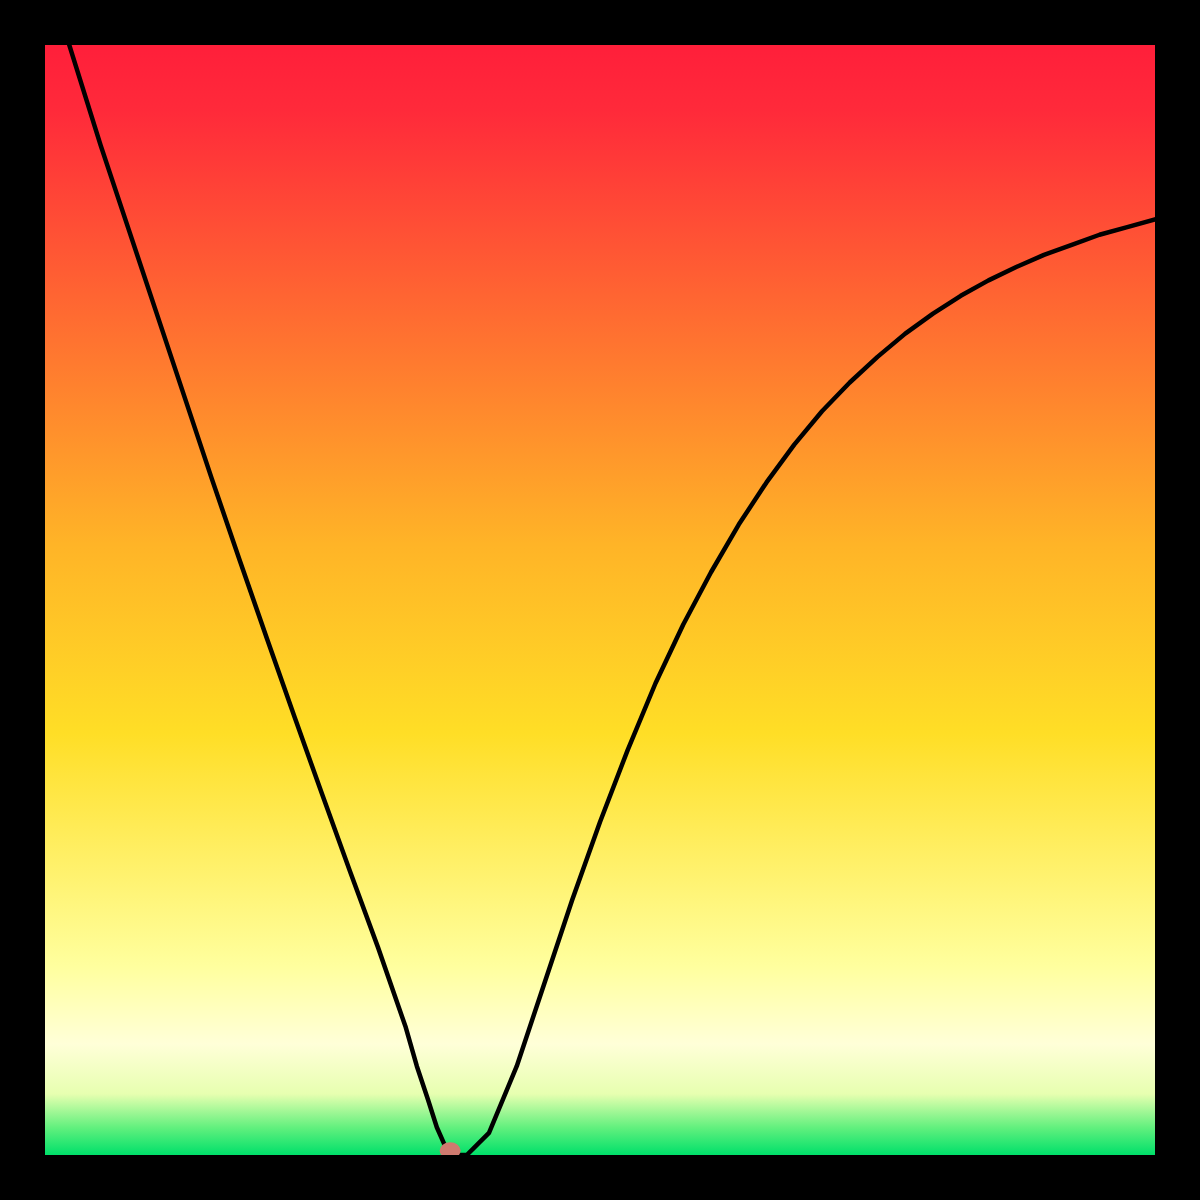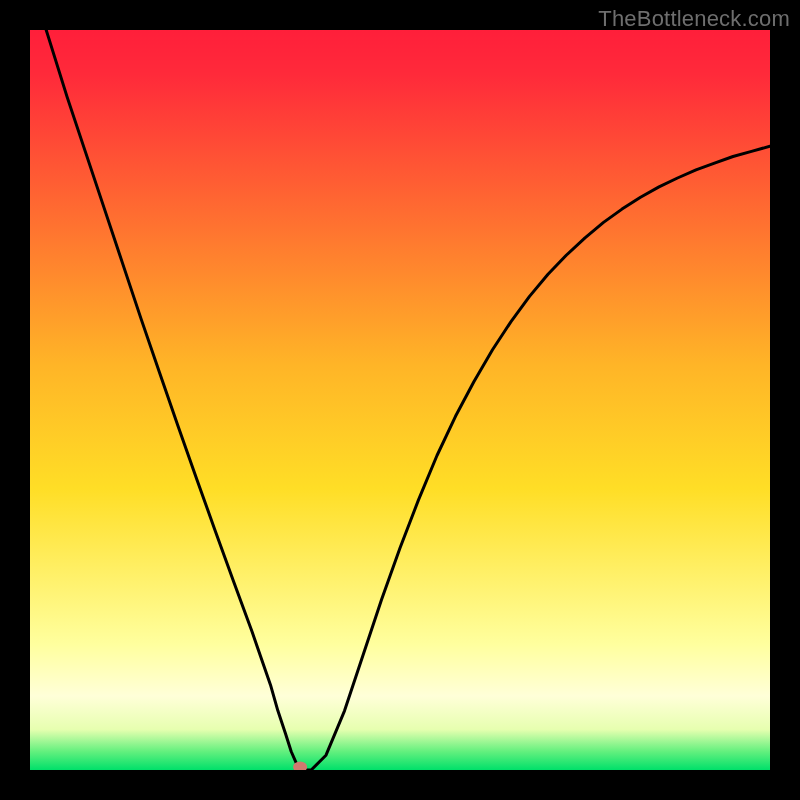--- a/index.html
+++ b/index.html
@@ -53,14 +53,13 @@
             <stop offset="94.5%" stop-color="#e7ffb0"></stop>
             <stop offset="97.5%" stop-color="#63f07e"></stop>
             <stop offset="100%" stop-color="#00e06a"></stop>
           </linearGradient>
       </defs>
       <rect x="0" y="0" width="740" height="740" fill="url(#bg-grad)"></rect>
       <path id="curve-path" fill="none" stroke-width="3" stroke-linejoin="round" stroke-linecap="round" d="M0.0 -51.8 L18.5 7.4 L37.0 66.6 L55.5 122.1 L74.0 177.6 L92.5 233.1 L111.0 288.6 L129.5 342.6 L148.0 395.9 L166.5 448.4 L185.0 500.2 L203.5 551.3 L222.0 601.6 L240.5 654.9 L247.9 680.8 L255.3 703.0 L261.2 721.5 L266.4 733.3 L270.1 740.0 L281.2 740.0 L296.0 725.2 L314.5 680.8 L333.0 625.3 L351.5 569.8 L370.0 518.0 L388.5 469.9 L407.0 425.5 L425.5 386.3 L444.0 351.5 L462.5 319.7 L481.0 291.6 L499.5 266.4 L518.0 244.2 L536.5 225.0 L555.0 207.9 L573.5 192.4 L592.0 179.1 L610.5 167.2 L629.0 156.9 L647.5 148.0 L666.0 139.9 L684.5 133.2 L703.0 126.5 L721.5 121.4 L740.0 116.2 " stroke="#000000"></path>
       <ellipse id="marker-dot" rx="7" ry="5.5" cx="270.09999999999997" cy="737" fill="#cf7a6f"></ellipse>
     </svg>
   </div>
-  <div class="watermark">TheBottleneck.com</div>
 </div>
 
 </body></html>

